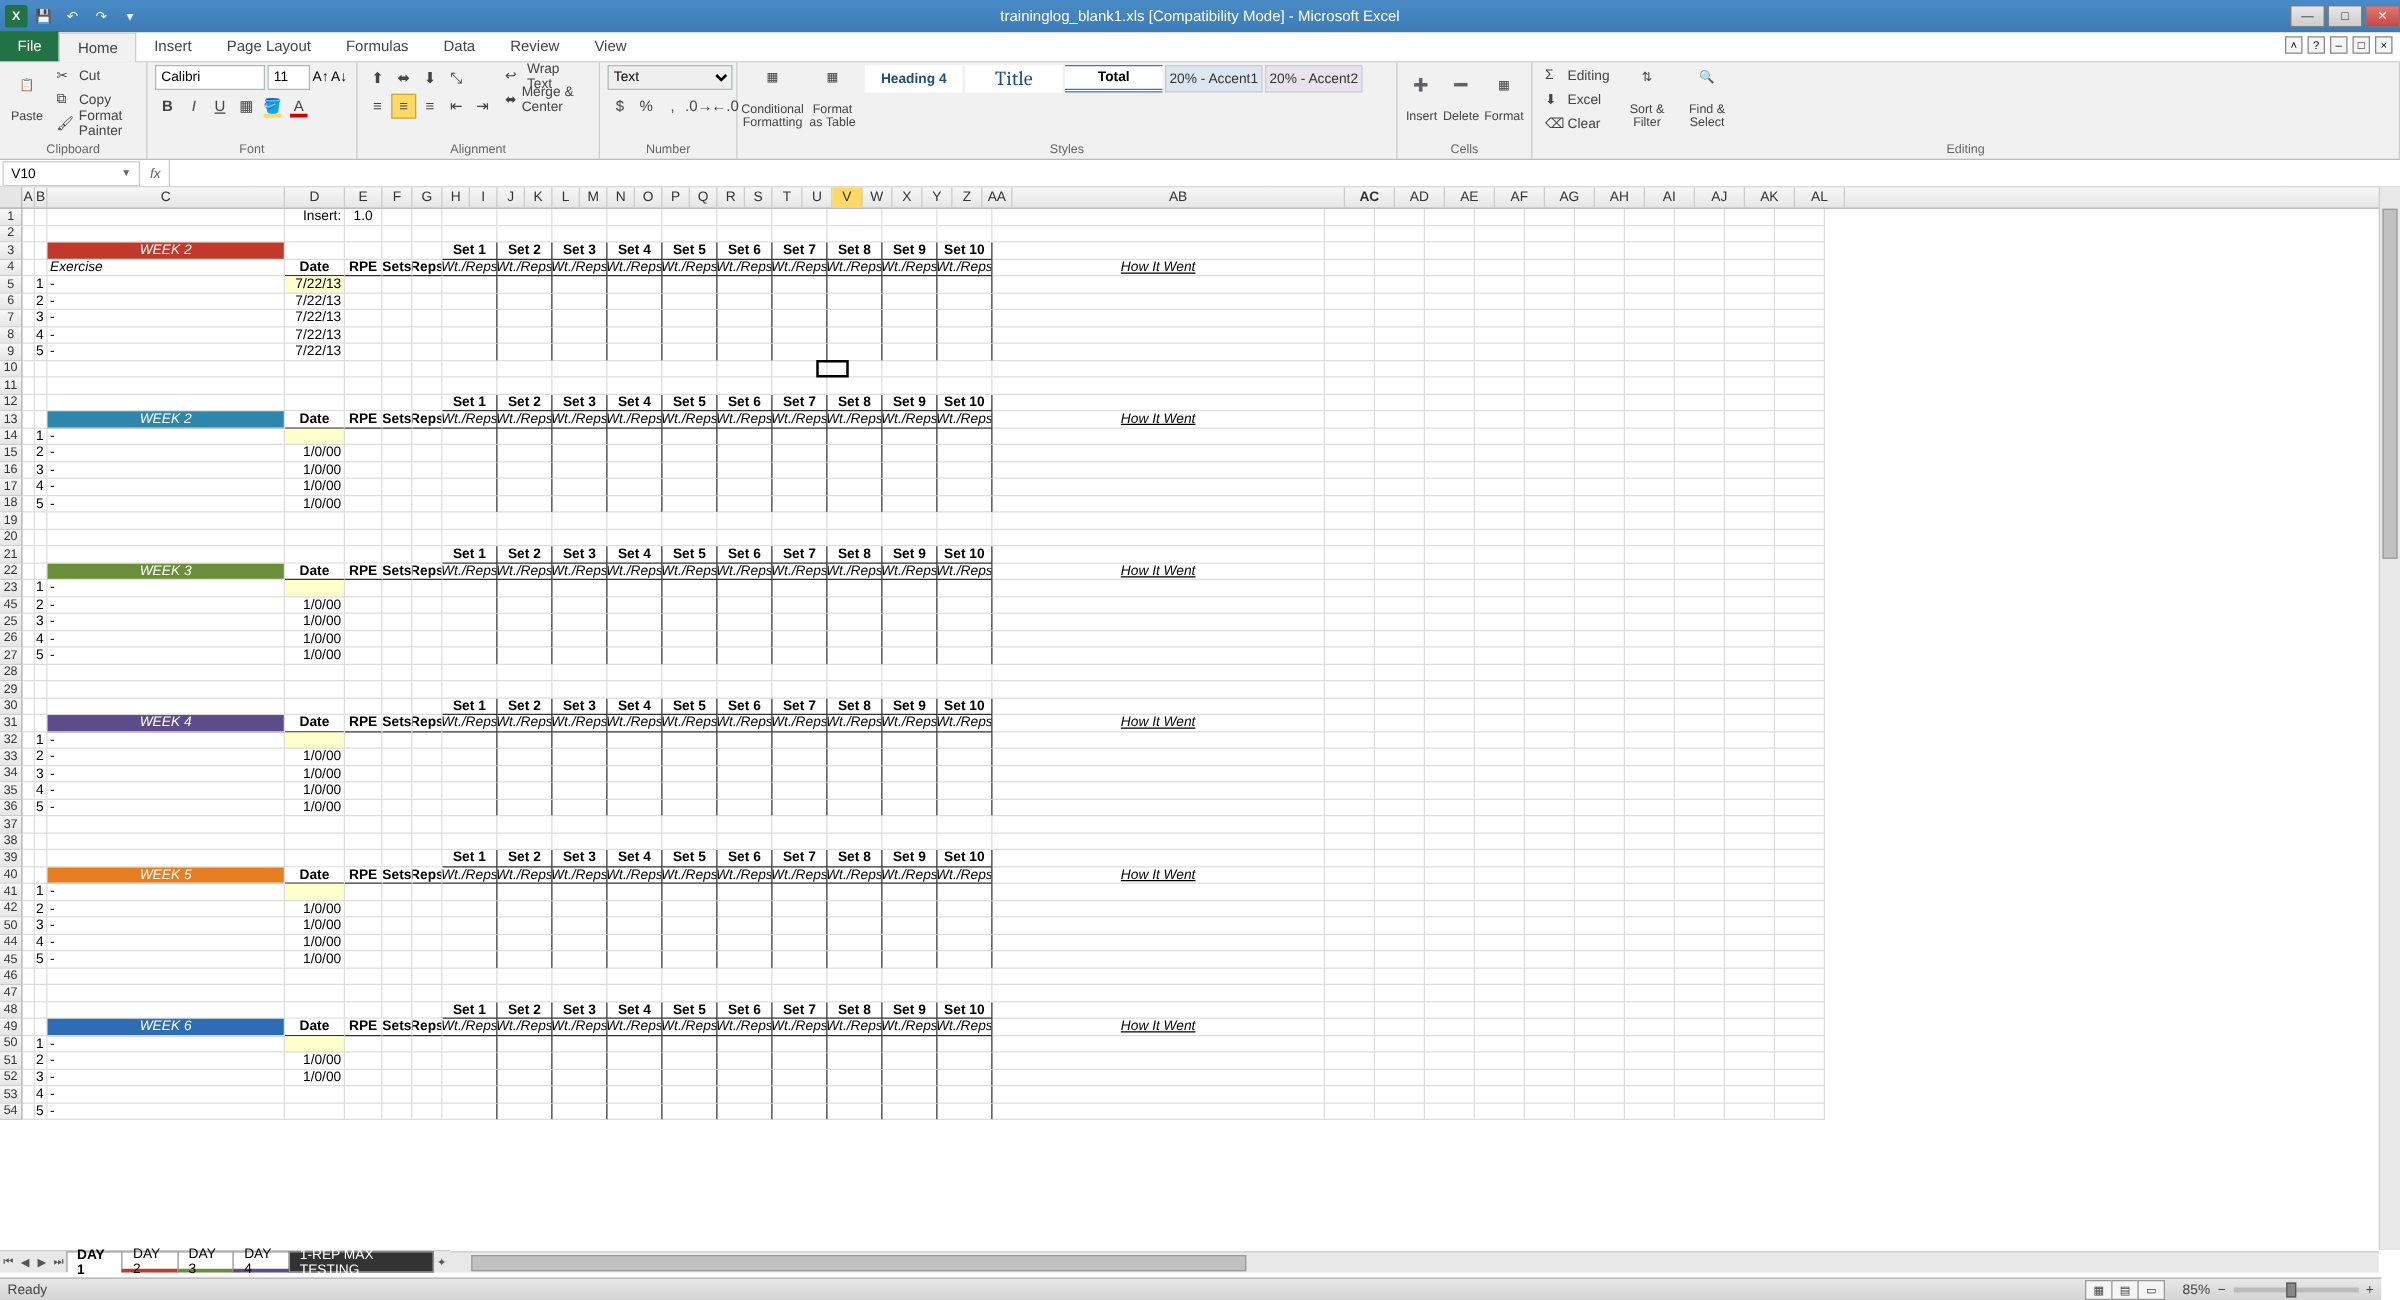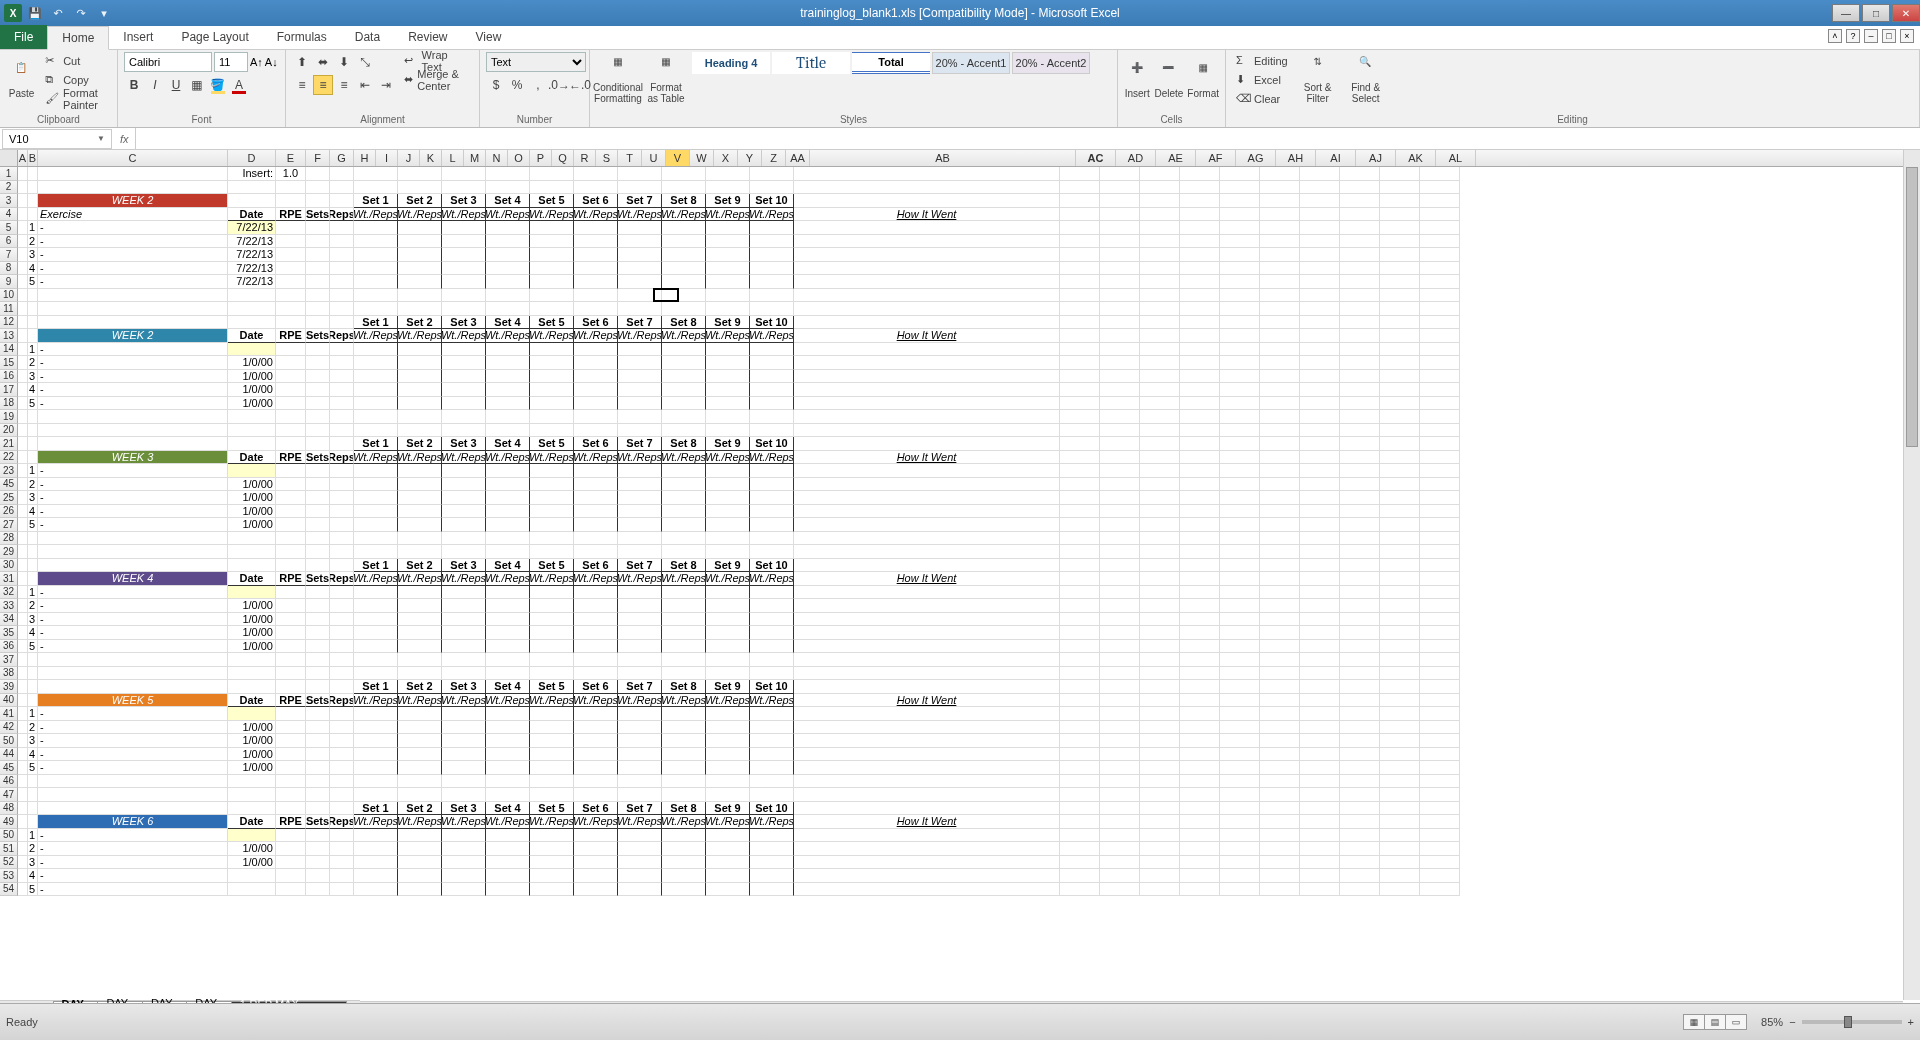--- a/index.html
+++ b/index.html
@@ -101,21 +101,21 @@
 
 
 .sheettabs { position:absolute; bottom:22px; left:0; height:18px; display:flex; align-items:center; background:#e8e8e8; width:360px; border-top:1px solid #ccc; }
 .sheettabs .nav { width:15px; text-align:center; font-size:9px; color:#555; }
 .stab { padding:1px 8px; font-size:11px; border:1px solid #999; background:#fff; margin-left:-1px; height:17px; display:flex; align-items:center; position:relative; }
 .stab.active { background:#fff; font-weight:bold; border-bottom:1px solid #fff; }
 .stab.d2 { border-bottom:3px solid #c0392b; } .stab.d3 { border-bottom:3px solid #6a8e3a; }
 .stab.d4 { border-bottom:3px solid #5e4b8b; } .stab.rm { background:#333; color:#fff; }
 
 
-.statusbar { position:absolute; bottom:0; left:0; right:0; height:37px; background:linear-gradient(#e8e8e8,#d4d4d4); border-top:1px solid #aaa; display:flex; align-items:center; padding:0 6px; font-size:11px; color:#444;margin-top:48px; }
+.statusbar { position:absolute; bottom:0; left:0; right:15px; height:18px; background:linear-gradient(#e8e8e8,#d4d4d4); border-top:1px solid #aaa; display:flex; align-items:center; padding:0 6px; font-size:11px; color:#444;margin-top:48px; }
 .statusbar .zoom { margin-left:auto; display:flex; align-items:center; gap:6px; }
 .zslider { width:100px; height:4px; background:#bbb; position:relative; }
 .zslider .zt { position:absolute; left:42%; top:-4px; width:8px; height:12px; background:#888; border:1px solid #555; }
 .viewbtns { display:flex; margin-right:8px; }
 .viewbtns .vb { width:22px; height:16px; border:1px solid #999; background:#f5f5f5; margin-left:-1px; display:flex; align-items:center; justify-content:center; font-size:9px; }
 </style>
 </head>
 <body>
 
 <div class="titlebar">

